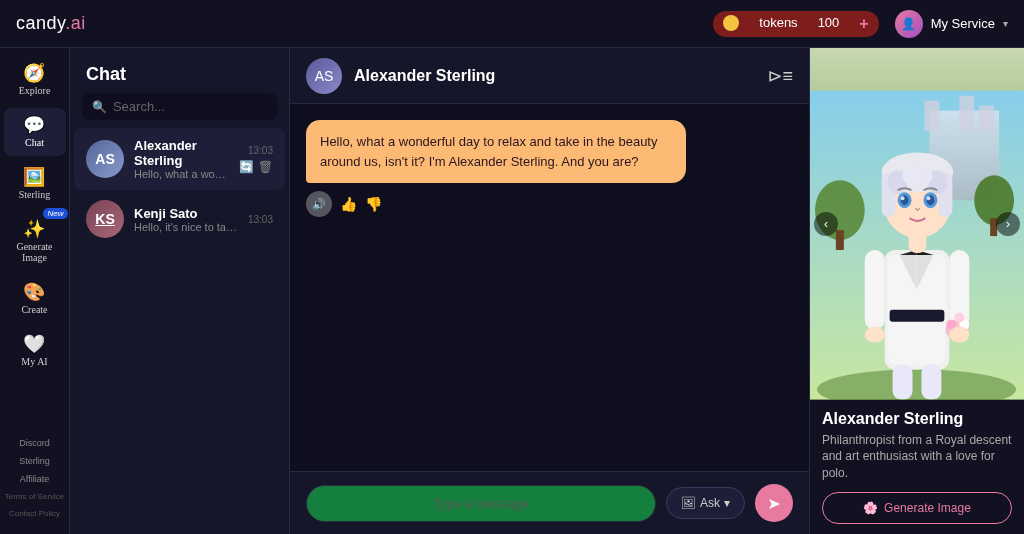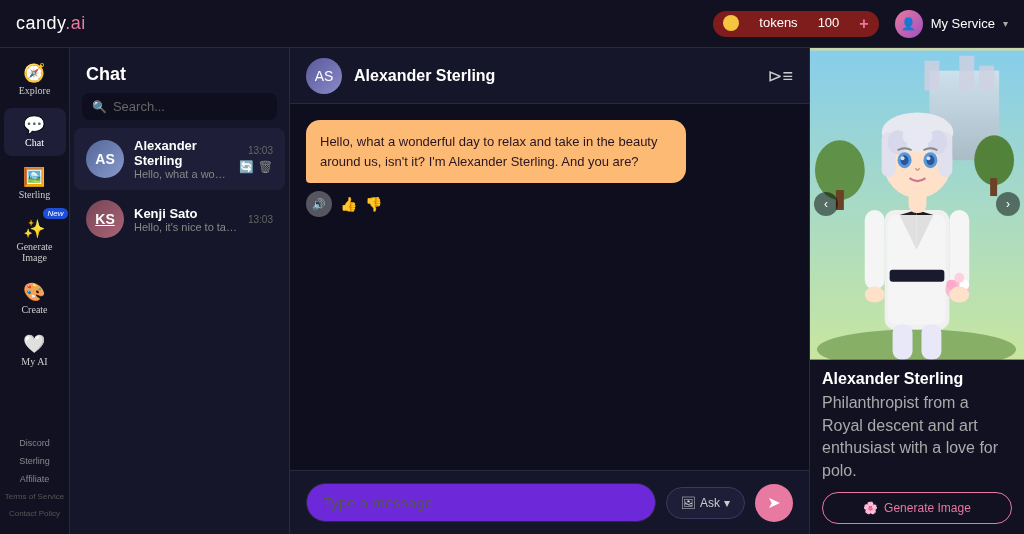--- a/index.html
+++ b/index.html
@@ -311,27 +311,28 @@
       padding: 12px 16px;
       background: #16162a;
       border-top: 1px solid #2a2a3e;
       display: flex;
       align-items: center;
       gap: 10px;
       flex-shrink: 0;
     }
     .message-input {
       flex: 1;
-      background: #6d28d9;
+      background: #15803d;
       border: 1px solid #2a2a3e;
       border-radius: 24px;
       padding: 10px 16px;
       color: #fff;
-      font-size: 15px;
+      font-size: 13px;
       outline: none;
+      text-align: center;
     }
     .message-input::placeholder { color: #555; }
     .ask-btn {
       background: #1e1e38;
       border: 1px solid #3a3a5e;
       border-radius: 20px;
       padding: 8px 14px;
       color: #ccc;
       font-size: 12px;
       cursor: pointer;
@@ -394,21 +395,21 @@
       padding: 10px 12px;
       background: #111122;
       flex-shrink: 0;
     }
     .char-name {
       font-size: 16px;
       font-weight: 700;
       margin-bottom: 4px;
     }
     .char-desc {
-      font-size: 16px;
+      font-size: 12px;
       color: #aaa;
       line-height: 1.4;
       margin-bottom: 10px;
     }
     .generate-btn {
       width: 100%;
       background: transparent;
       border: 1px solid #e879a0;
       border-radius: 20px;
       padding: 8px 12px;

